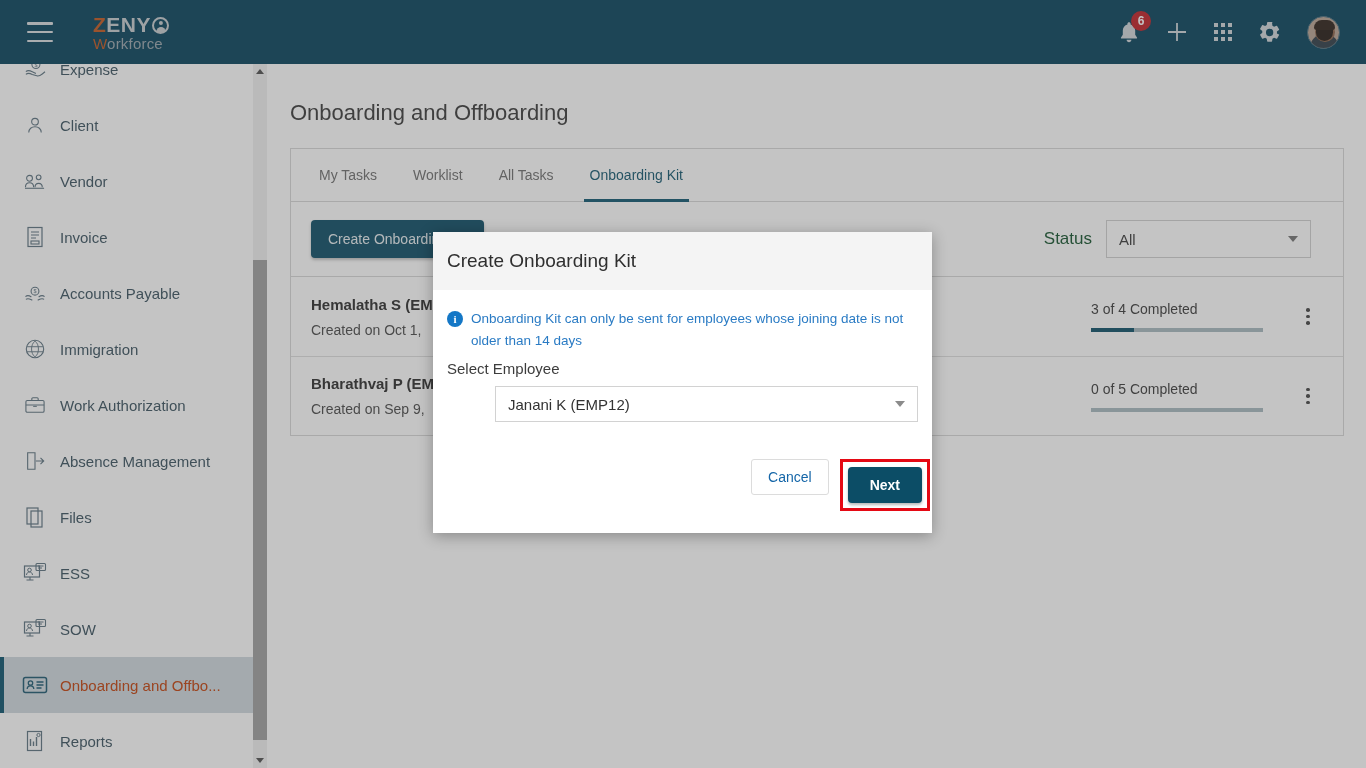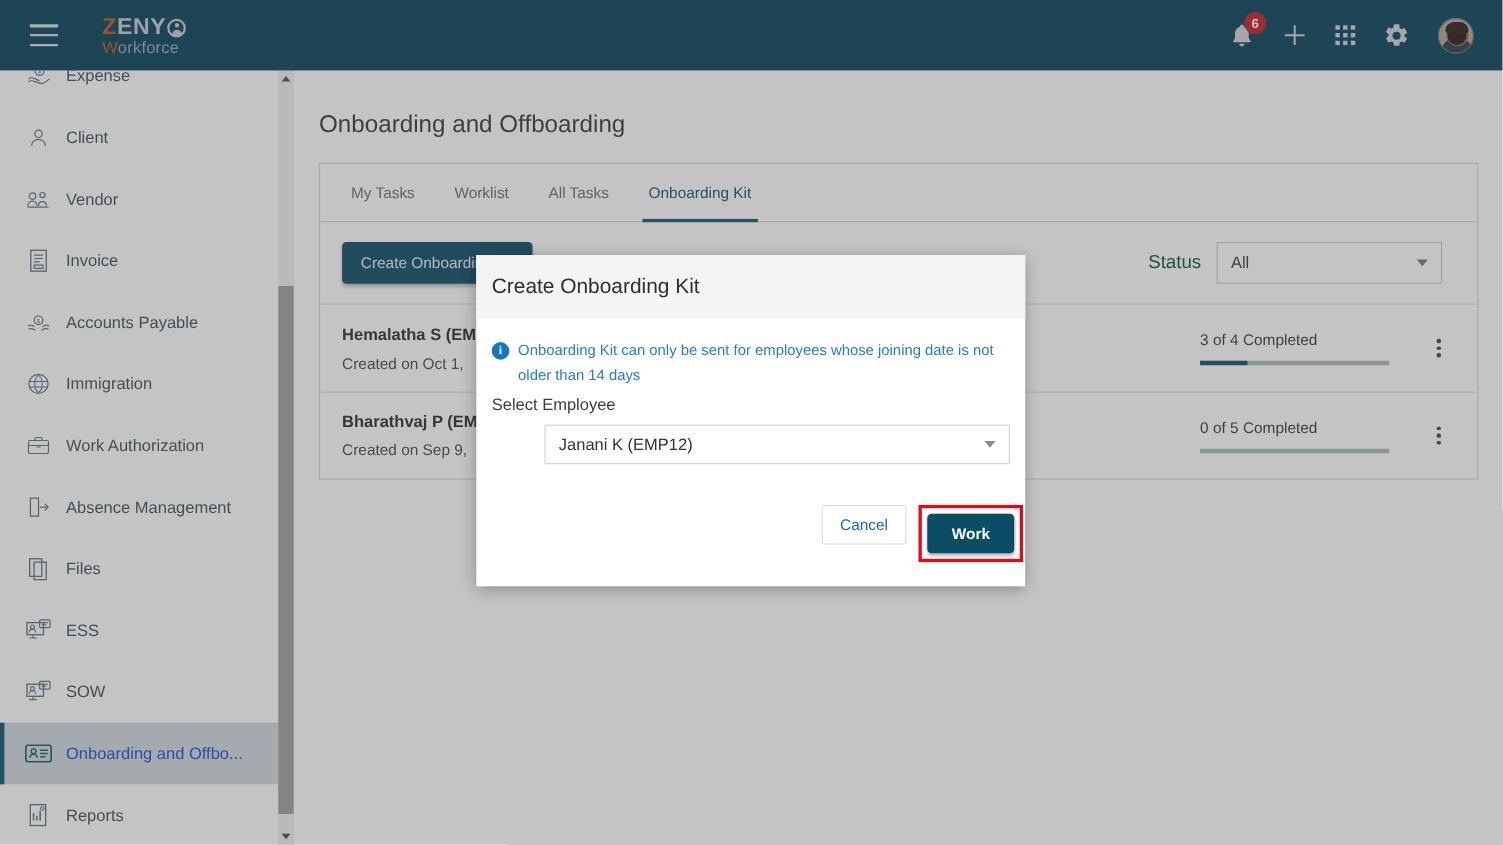--- a/index.html
+++ b/index.html
@@ -76,21 +76,21 @@
     overflow: hidden;
     z-index: 10;
   }
   .nav-list { position: absolute; top: -23px; left: 0; width: 258px; }
   .nav-item {
     height: 56px; display: flex; align-items: center;
     padding-left: 22px; cursor: pointer; position: relative;
     color: #3b5360; font-size: 15px;
   }
   .nav-item .ic { width: 26px; height: 24px; margin-right: 12px; flex: 0 0 26px; display: flex; align-items: center; justify-content: center; }
-  .nav-item.active { background: #cfd9de; color: #1d4ed8; }
+  .nav-item.active { background: #cfd9de; color: #c2410c; }
   .nav-item.active::before {
     content: ""; position: absolute; left: 0; top: 0; bottom: 0; width: 4px; background: #0b536e;
   }
   .nav-label { white-space: nowrap; }
 
   
   .sb-scroll {
     position: absolute; top: 64px; left: 253px; width: 14px; height: 704px;
     background: #f0f0f0; z-index: 11;
   }
@@ -507,18 +507,18 @@
       </div>
       <div class="field-label">Select Employee</div>
       <div class="field-select">
         <span>Janani K (EMP12)</span>
         <span class="caret"></span>
       </div>
     </div>
     <div class="modal-foot">
       <button class="btn-cancel">Cancel</button>
       <span class="highlight-box">
-        <button class="btn-next">Work</button>
+        <button class="btn-next">Next</button>
       </span>
     </div>
   </div>
 
 </div>
 
 </body></html>

